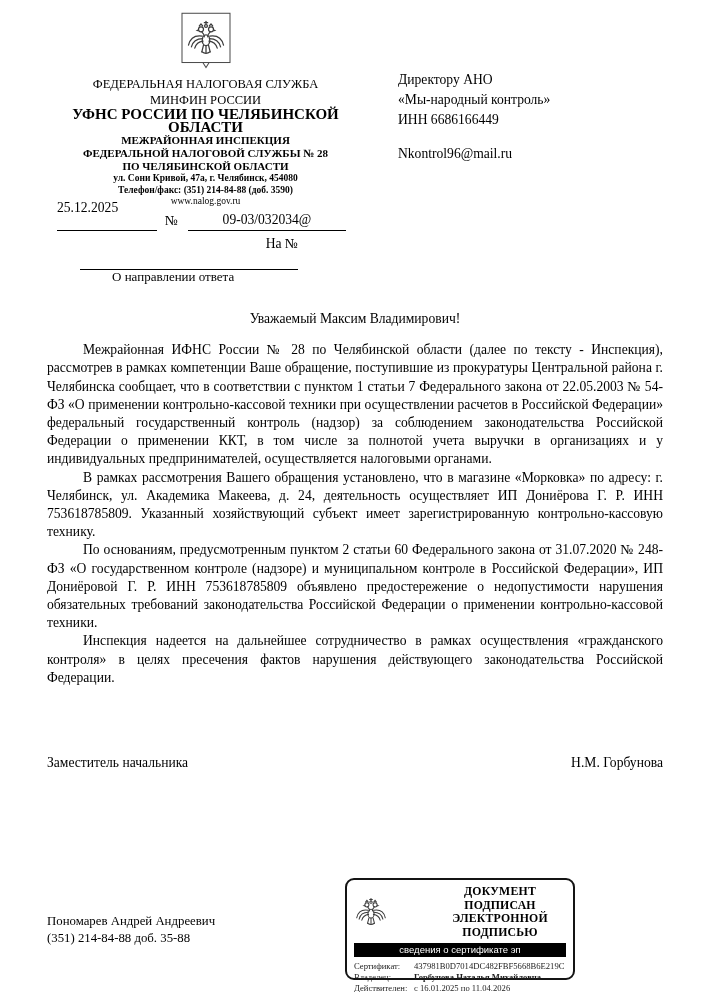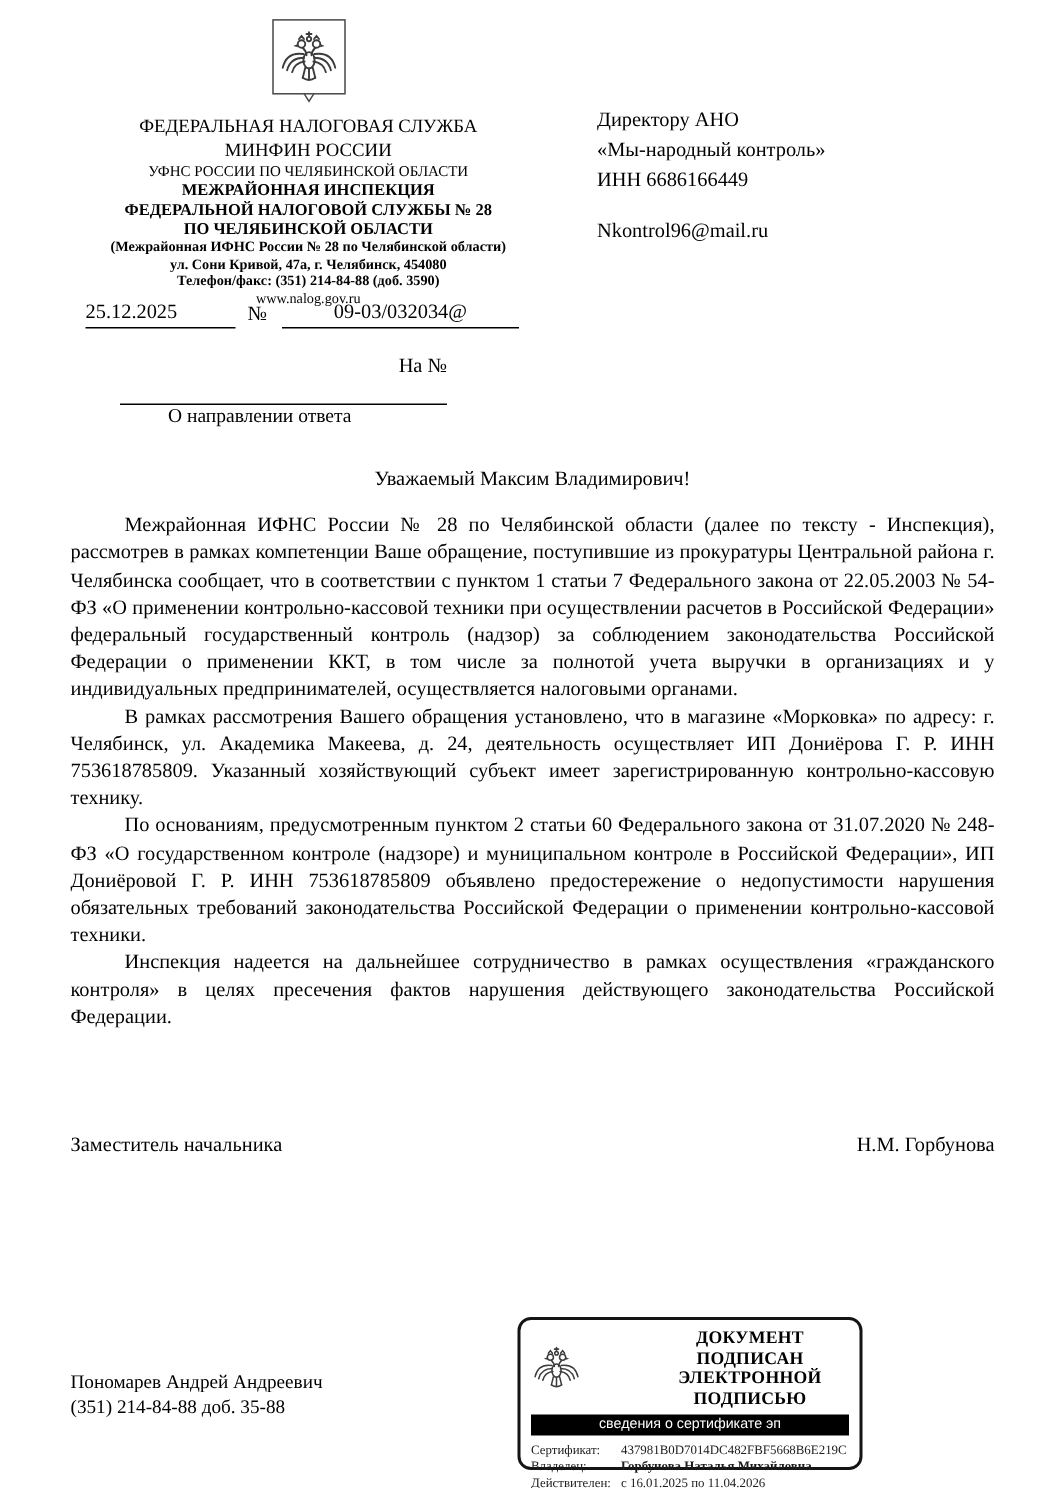--- a/index.html
+++ b/index.html
@@ -8,32 +8,32 @@
     background:#ffffff;
     font-family:"Liberation Serif", serif;
     color:#000;
   }
   .page { position:relative; width:709px; height:992px; background:#fff; overflow:hidden; }
 
   
   .letterhead { position:absolute; left:38px; top:12px; width:335px; text-align:center; }
   .emblem-wrap { display:flex; justify-content:center; margin-bottom:5px; }
   .lh-line1 { font-size:12.5px; line-height:15.5px; }
-  .lh-line3 { font-size:10px; line-height:13px; }
+  .lh-line3 { font-size:15px; line-height:13px;font-weight:bold; }
   .lh-bold  { font-size:11px;  line-height:13px; font-weight:bold; }
   .lh-small-bold { font-size:9.5px; line-height:11.5px; font-weight:bold; }
   .lh-small { font-size:9.5px; line-height:11.5px; }
 
   
   .recipient { position:absolute; left:398px; top:70px; font-size:13.6px; line-height:20px; }
   .recipient .email { margin-top:14px; }
 
   
   .ref-row1 { position:absolute; left:57px; top:200px; display:flex; align-items:flex-end; font-size:13.6px; }
-  .date-cell { width:100px; border-bottom:1px solid #000; padding-bottom:2px; }
+  .date-cell { width:100px; border-bottom:1px solid #000; padding-bottom:14px; }
   .no-label  { margin:0 10px 2px 8px; }
   .num-cell  { width:158px; border-bottom:1px solid #000; padding-bottom:2px; text-align:center; }
   .ref-row2 { position:absolute; left:70px; top:236px; display:flex; align-items:flex-end; font-size:13.6px;flex-direction:column; }
   .reply-line { width:218px; border-bottom:1px solid #000; height:17px; margin-left:10px; }
   .subject { position:absolute; left:112px; top:269px; font-size:13px; }
 
   
   .body-text { position:absolute; left:47px; top:310px; width:616px; font-size:13.6px; line-height:18.2px; }
   .salutation { text-align:center; margin:0 0 13px 0; }
   .body-text p.para { margin:0; text-align:justify; text-indent:36px; }
@@ -101,21 +101,20 @@
           <path d="M68,25 L75,28 L68,30 Z" class="eagle-fill"></path>
         </g>
       </svg>
     </div>
     <div class="lh-line1">ФЕДЕРАЛЬНАЯ НАЛОГОВАЯ СЛУЖБА</div>
     <div class="lh-line1">МИНФИН РОССИИ</div>
     <div class="lh-line3">УФНС РОССИИ ПО ЧЕЛЯБИНСКОЙ ОБЛАСТИ</div>
     <div class="lh-bold">МЕЖРАЙОННАЯ ИНСПЕКЦИЯ</div>
     <div class="lh-bold">ФЕДЕРАЛЬНОЙ НАЛОГОВОЙ СЛУЖБЫ № 28</div>
     <div class="lh-bold">ПО ЧЕЛЯБИНСКОЙ ОБЛАСТИ</div>
-    <div class="lh-small-bold">(Межрайонная ИФНС России № 28 по Челябинской области)</div>
     <div class="lh-small-bold">ул. Сони Кривой, 47а, г. Челябинск, 454080</div>
     <div class="lh-small-bold">Телефон/факс: (351) 214-84-88 (доб. 3590)</div>
     <div class="lh-small">www.nalog.gov.ru</div>
   </div>
 
   <div class="recipient">
     <div>Директору АНО</div>
     <div>«Мы-народный контроль»</div>
     <div>ИНН 6686166449</div>
     <div class="email">Nkontrol96@mail.ru</div>

